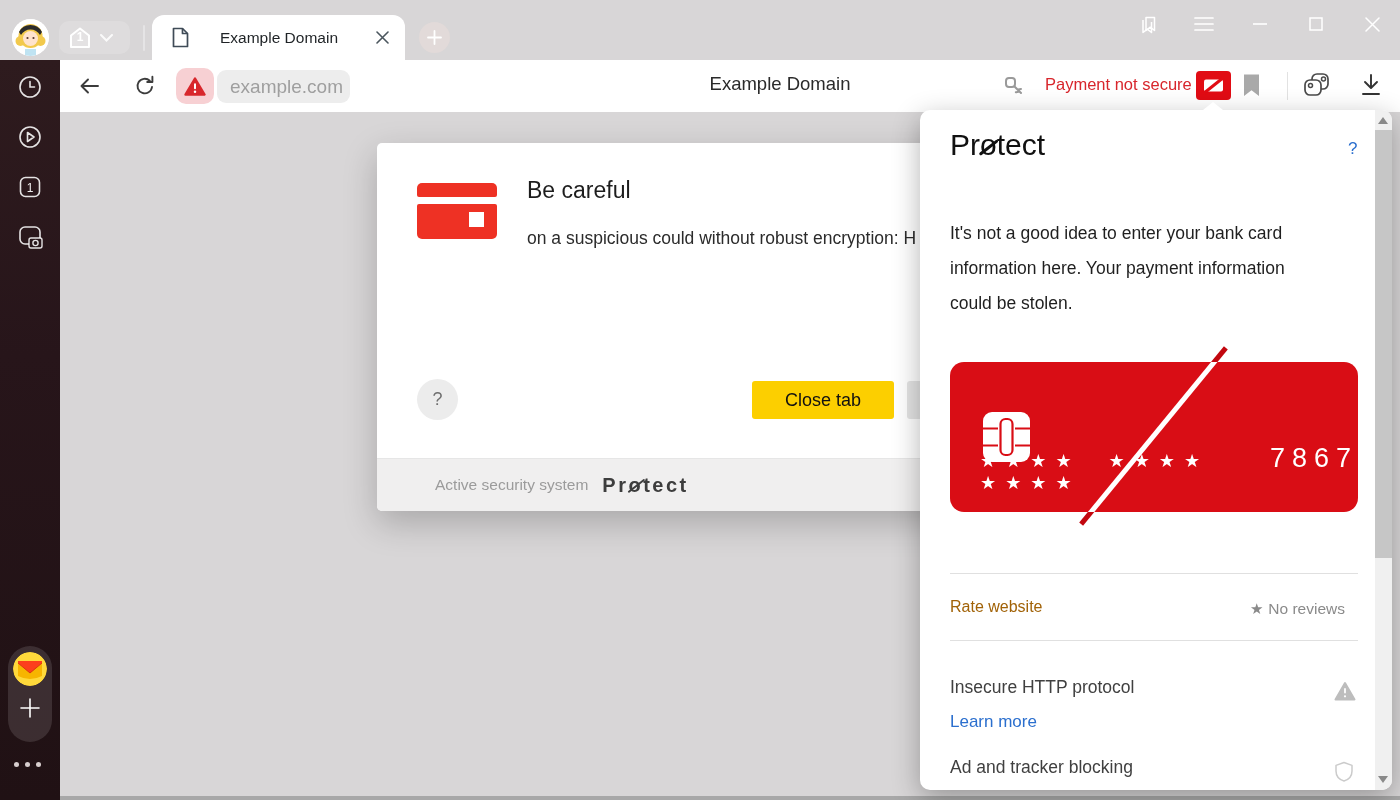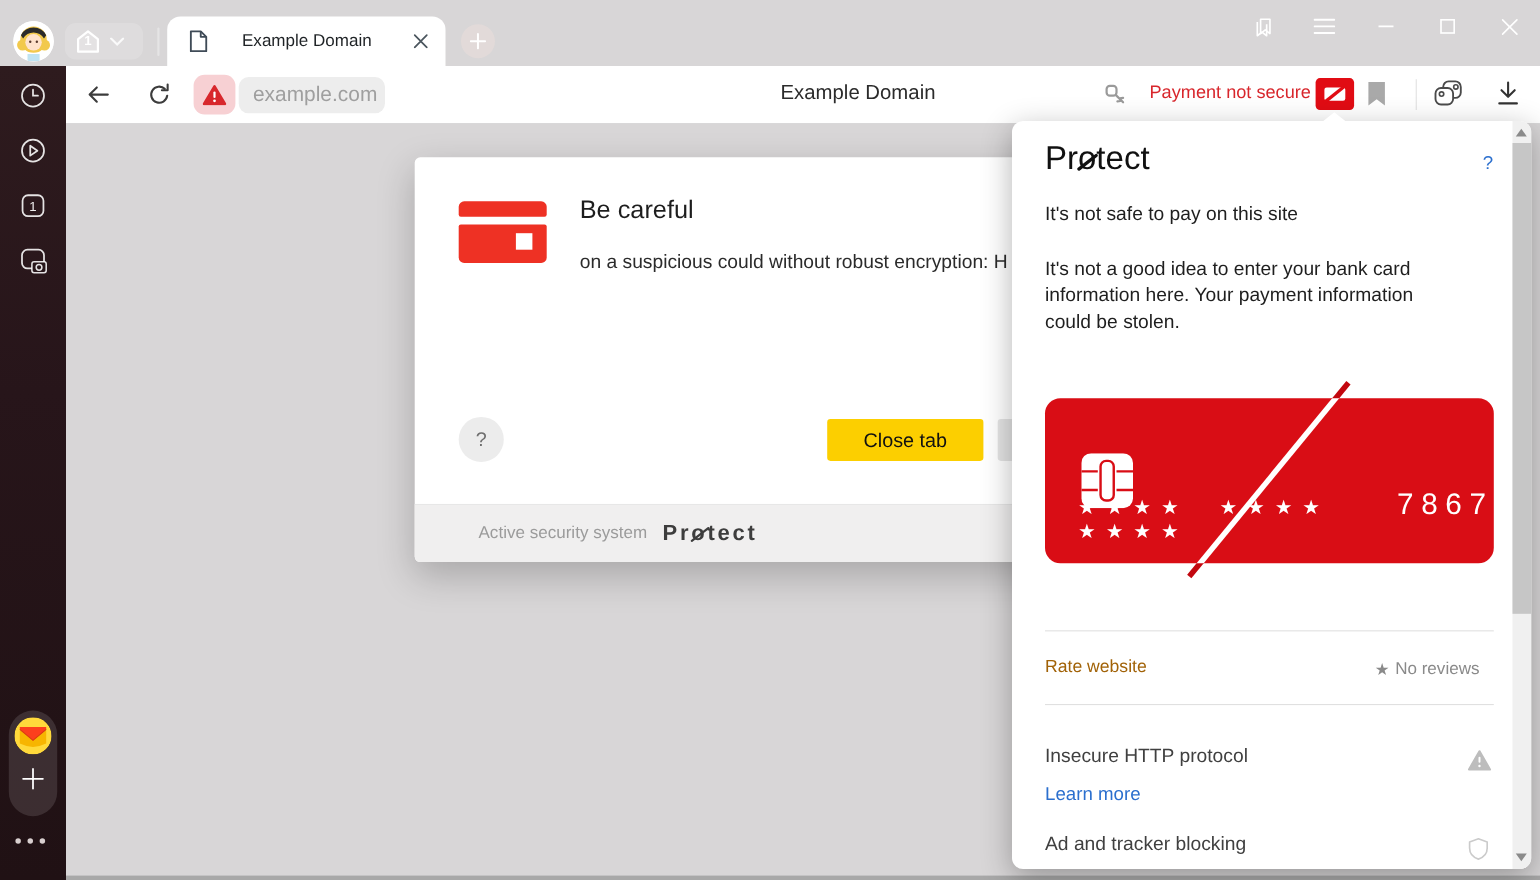--- a/index.html
+++ b/index.html
@@ -69,21 +69,21 @@
   .po { position:relative; display:inline-block; }
   .po::after { content:""; position:absolute; left:-20%; top:52%; width:140%; height:2.2px; background:currentColor; transform:rotate(-38deg); border-radius:2px; }
 
   
   .panel { position:absolute; left:920px; top:110px; width:472px; height:680px; background:#fff; border-radius:10px; box-shadow:0 8px 28px rgba(0,0,0,0.30); z-index:5; }
   .panel-notch { position:absolute; left:283px; top:-8px; width:0; height:0; border-left:10px solid transparent; border-right:10px solid transparent; border-bottom:8px solid #fff; }
   .p-title { position:absolute; left:30px; top:18px; font-size:30px; font-weight:500; color:#111; }
   .p-title .po::after { height:2.6px; }
   .p-help { position:absolute; left:428px; top:29px; font-size:17px; color:#2b6fce; }
   .p-heading { position:absolute; left:30px; top:74px; font-size:17.5px; color:#1f1f1f; }
-  .p-desc { position:absolute; left:30px; top:122px; width:378px; font-size:17.5px; color:#1f1f1f; line-height:24px; }
+  .p-desc { position:absolute; left:30px; top:106px; width:378px; font-size:17.5px; color:#1f1f1f; line-height:35px; }
   .p-slash-outer { position:absolute; left:231px; top:212px; width:5px; height:228px; background:#c2070f; transform:rotate(39.4deg); z-index:1; }
   .p-card { position:absolute; left:30px; top:252px; width:408px; height:150px; background:#d90d15; border-radius:14px; overflow:hidden; z-index:2; }
   .p-slash-inner { position:absolute; left:201px; top:-46px; width:5px; height:240px; background:#fff; transform:rotate(39.4deg); }
   .p-chip { position:absolute; left:33px; top:50px; }
   .p-number { position:absolute; left:30px; bottom:18px; display:flex; align-items:baseline; gap:24px; color:#fff; }
   .p-masked { font-size:18px; letter-spacing:9px; word-spacing:14px; }
   .p-digits { font-size:27px; letter-spacing:7px; }
   .p-div { position:absolute; left:30px; width:408px; height:1px; background:#e0e0e0; }
   .p-rate { position:absolute; left:30px; top:488px; font-size:16px; color:#a16207; }
   .p-reviews { position:absolute; right:47px; top:490px; font-size:15.5px; color:#8a8a8a; display:flex; align-items:center; gap:5px; }
@@ -325,21 +325,20 @@
     <span class="d-logo"><span>Pr</span><span class="po">o</span><span>tect</span></span>
   </div>
 </div>
 
 <div class="panel">
   <div class="panel-notch"></div>
 
   <div class="p-title"><span>Pr</span><span class="po">o</span><span>tect</span></div>
   <a class="p-help">?</a>
 
-  <div class="p-heading">It's not safe to pay on this site</div>
   <div class="p-desc">It's not a good idea to enter your bank card information here. Your payment information could be stolen.</div>
 
   <div class="p-slash-outer"></div>
   <div class="p-card">
     <div class="p-slash-inner"></div>
     <div class="p-chip">
       <svg width="47" height="50" viewBox="0 0 47 50">
         <rect x="0" y="0" width="47" height="50" rx="9" fill="#fff"></rect>
         <path d="M0 16.5 H15 M32 16.5 H47 M0 33.5 H15 M32 33.5 H47" stroke="#d90d15" stroke-width="2.2"></path>
         <rect x="17.5" y="7" width="12" height="36" rx="5" fill="#fff" stroke="#d90d15" stroke-width="2.2"></rect>

